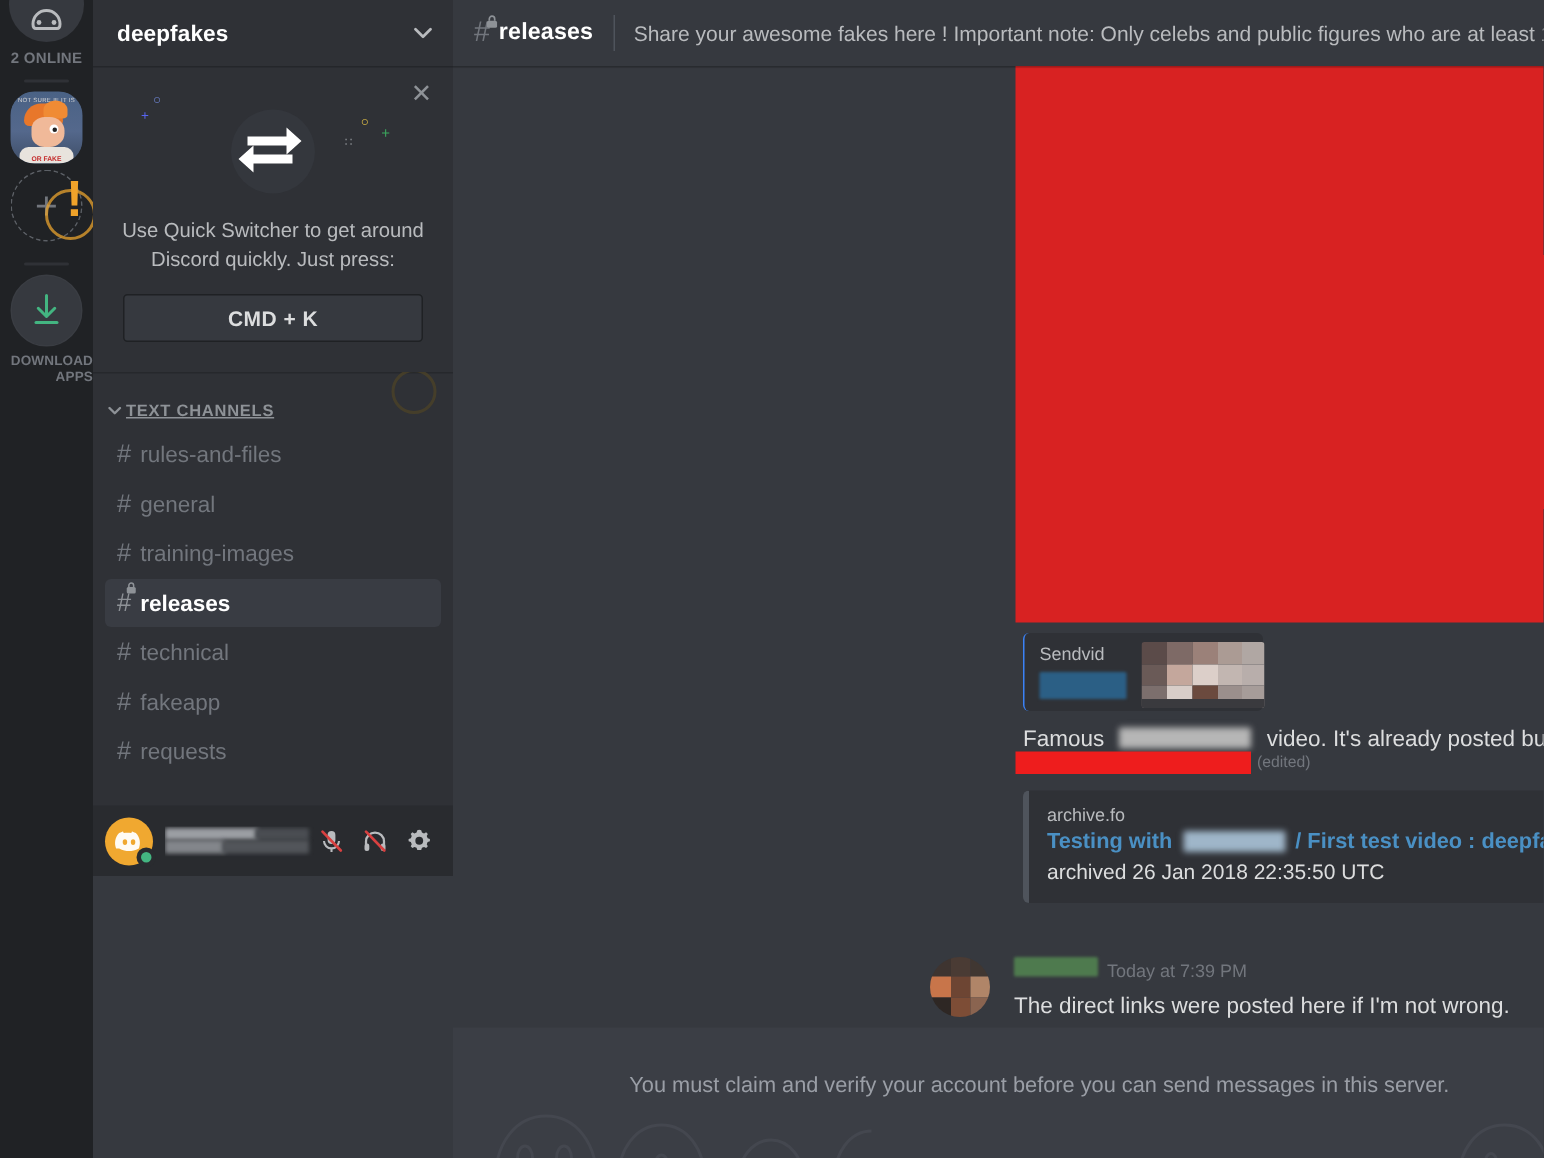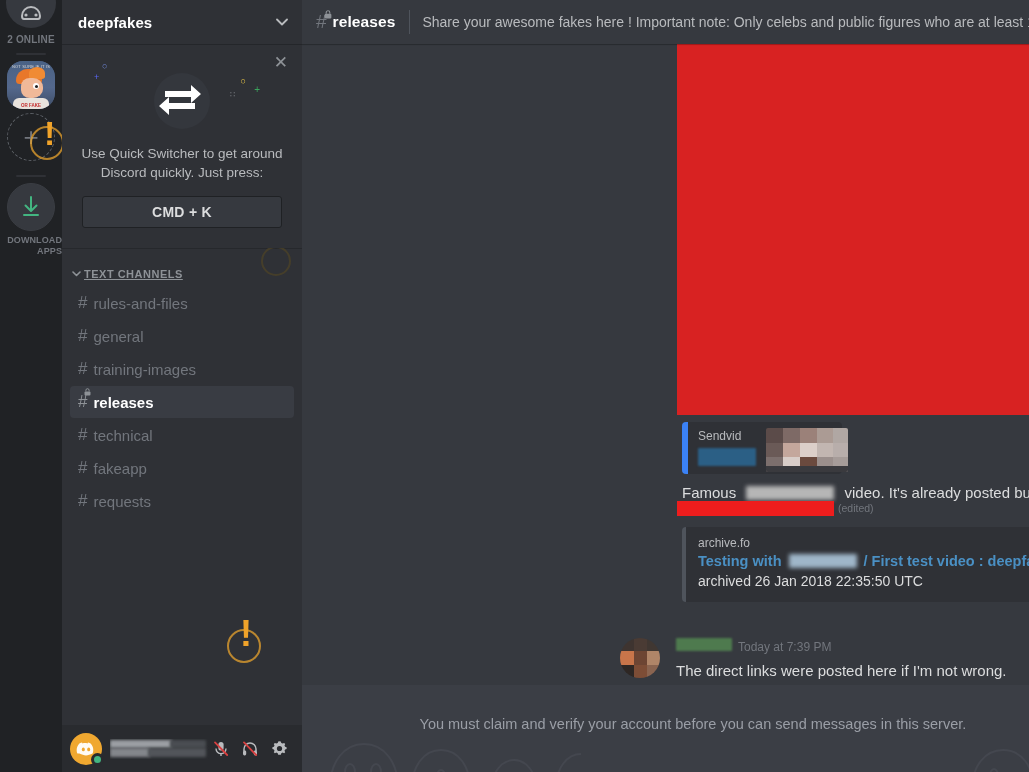--- a/index.html
+++ b/index.html
@@ -62,21 +62,21 @@
   
   .pulse-excl { position:absolute; pointer-events:none; }
   .pulse-ring {
     position:absolute; border:2px solid #e8a32d; border-radius:50%;
     opacity:.75;
   }
   .excl-mark { position:absolute; color:#f0a32a; font-weight:700; }
 
   
   .sidebar {
-    width:240px; height:772px; background:#2f3136;
+    width:240px; height:584px; background:#2f3136;
     flex:0 0 240px; display:flex; flex-direction:column; position:relative;
   }
   .guild-header {
     height:44px; flex:0 0 44px; display:flex; align-items:center;
     padding:0 14px 0 16px; box-shadow:0 1px 0 rgba(0,0,0,.22);
     position:relative; z-index:3;
   }
   .guild-name { font-size:15px; font-weight:700; color:#fff; flex:1; letter-spacing:.1px; }
   .chev { color:#b9bbbe; font-size:12px; }
 
@@ -164,21 +164,21 @@
 
   .messages { flex:1; position:relative; overflow:hidden; }
 
   .video-red {
     position:absolute; left:375px; top:-11px; width:508px; height:382px;
     background:#d82222;
   }
 
   .embed {
     position:absolute; background:#2f3136; border-radius:4px;
-    border-left:6px solid #3b82f6; padding:8px 10px 10px 12px;
+    border-left:1px solid #3b82f6; padding:8px 10px 10px 12px;
   }
   .embed-provider { font-size:12px; color:#b9bbbe; margin-bottom:5px; }
   .pixel-thumb { position:relative; overflow:hidden; border-radius:2px; }
   .px { position:absolute; }
 
   .msgline { position:absolute; font-size:15px; color:#dcddde; line-height:22px; white-space:nowrap; }
   .edited { font-size:10.5px; color:#72767d; }
 
   .embed2 {
     position:absolute; left:380px; top:483px; width:442px; height:75px;

